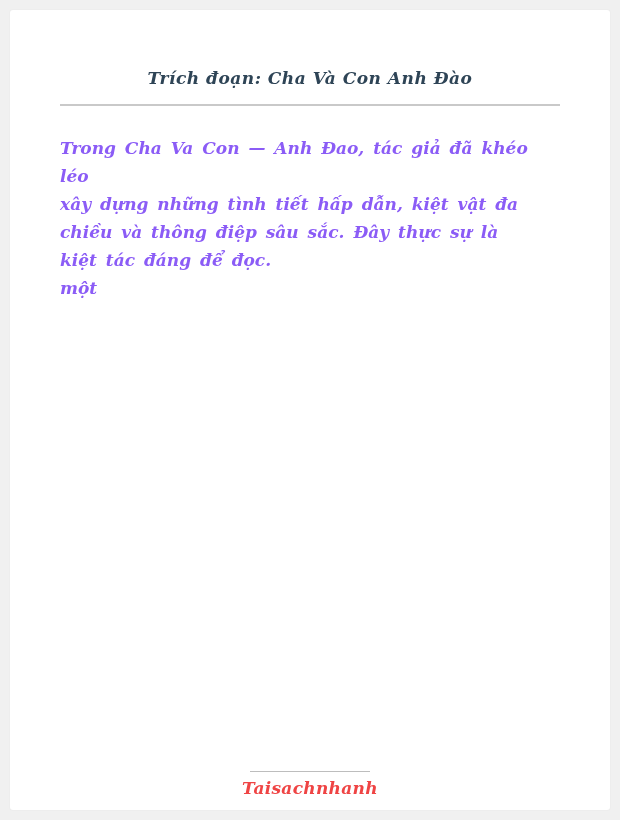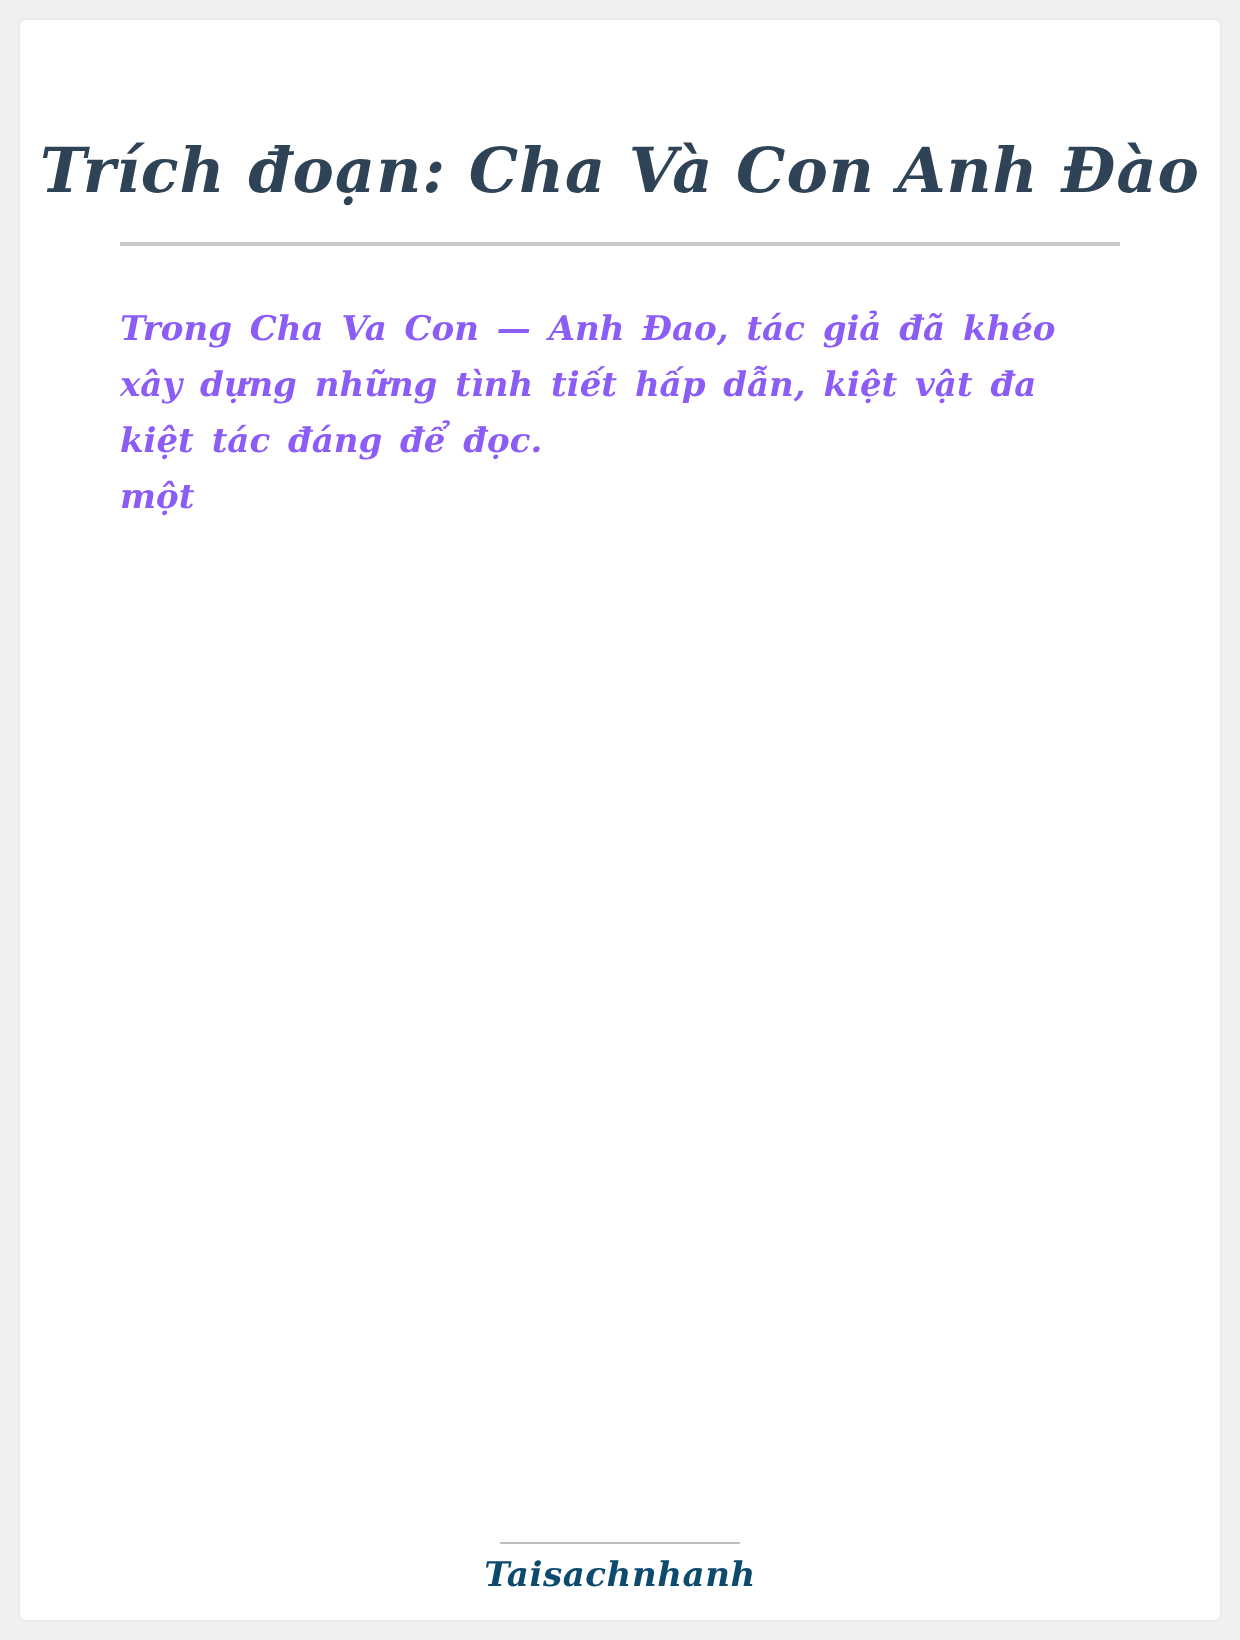--- a/index.html
+++ b/index.html
@@ -24,21 +24,21 @@
     width: 600px;
     height: 800px;
     background: #ffffff;
     border-radius: 3px;
     box-shadow: 0 0 2px rgba(0,0,0,0.06);
   }
 
   .doc-title {
     padding-top: 58px;
     text-align: center;
-    font-size: 31px;
+    font-size: 17px;
     font-style: italic;
     font-weight: bold;
     letter-spacing: 0.5px;
     color: #2e4456;
     line-height: 1.2;
   }
 
   .title-divider {
     border: none;
     border-top: 2px solid #c9c9c9;
@@ -73,37 +73,39 @@
     border: none;
     border-top: 1px solid #bdbdbd;
     width: 120px;
     margin: 0 auto 6px auto;
   }
 
   .footer-brand {
     font-size: 17px;
     font-style: italic;
     font-weight: bold;
-    color: #0c4a6e;
+    color: #ef4444;
     letter-spacing: 0.3px;
   }
 </style>
 </head>
 <body>
 
 <div class="canvas">
   <div class="paper">
 
     <h1 class="doc-title">Trích đoạn: Cha Và Con Anh Đào</h1>
 
     <hr class="title-divider">
 
     <div class="excerpt">
       <div class="line">Trong Cha Va Con — Anh Đao, tác giả đã khéo</div>
+      <div class="line">léo</div>
       <div class="line">xây dựng những tình tiết hấp dẫn, kiệt vật đa</div>
+      <div class="line">chiều và thông điệp sâu sắc. Đây thực sự là</div>
       <div class="line">kiệt tác đáng để đọc.</div>
       <div class="line">một</div>
     </div>
 
     <div class="paper-footer">
       <hr class="footer-divider">
       <div class="footer-brand">Taisachnhanh</div>
     </div>
 
   </div>

